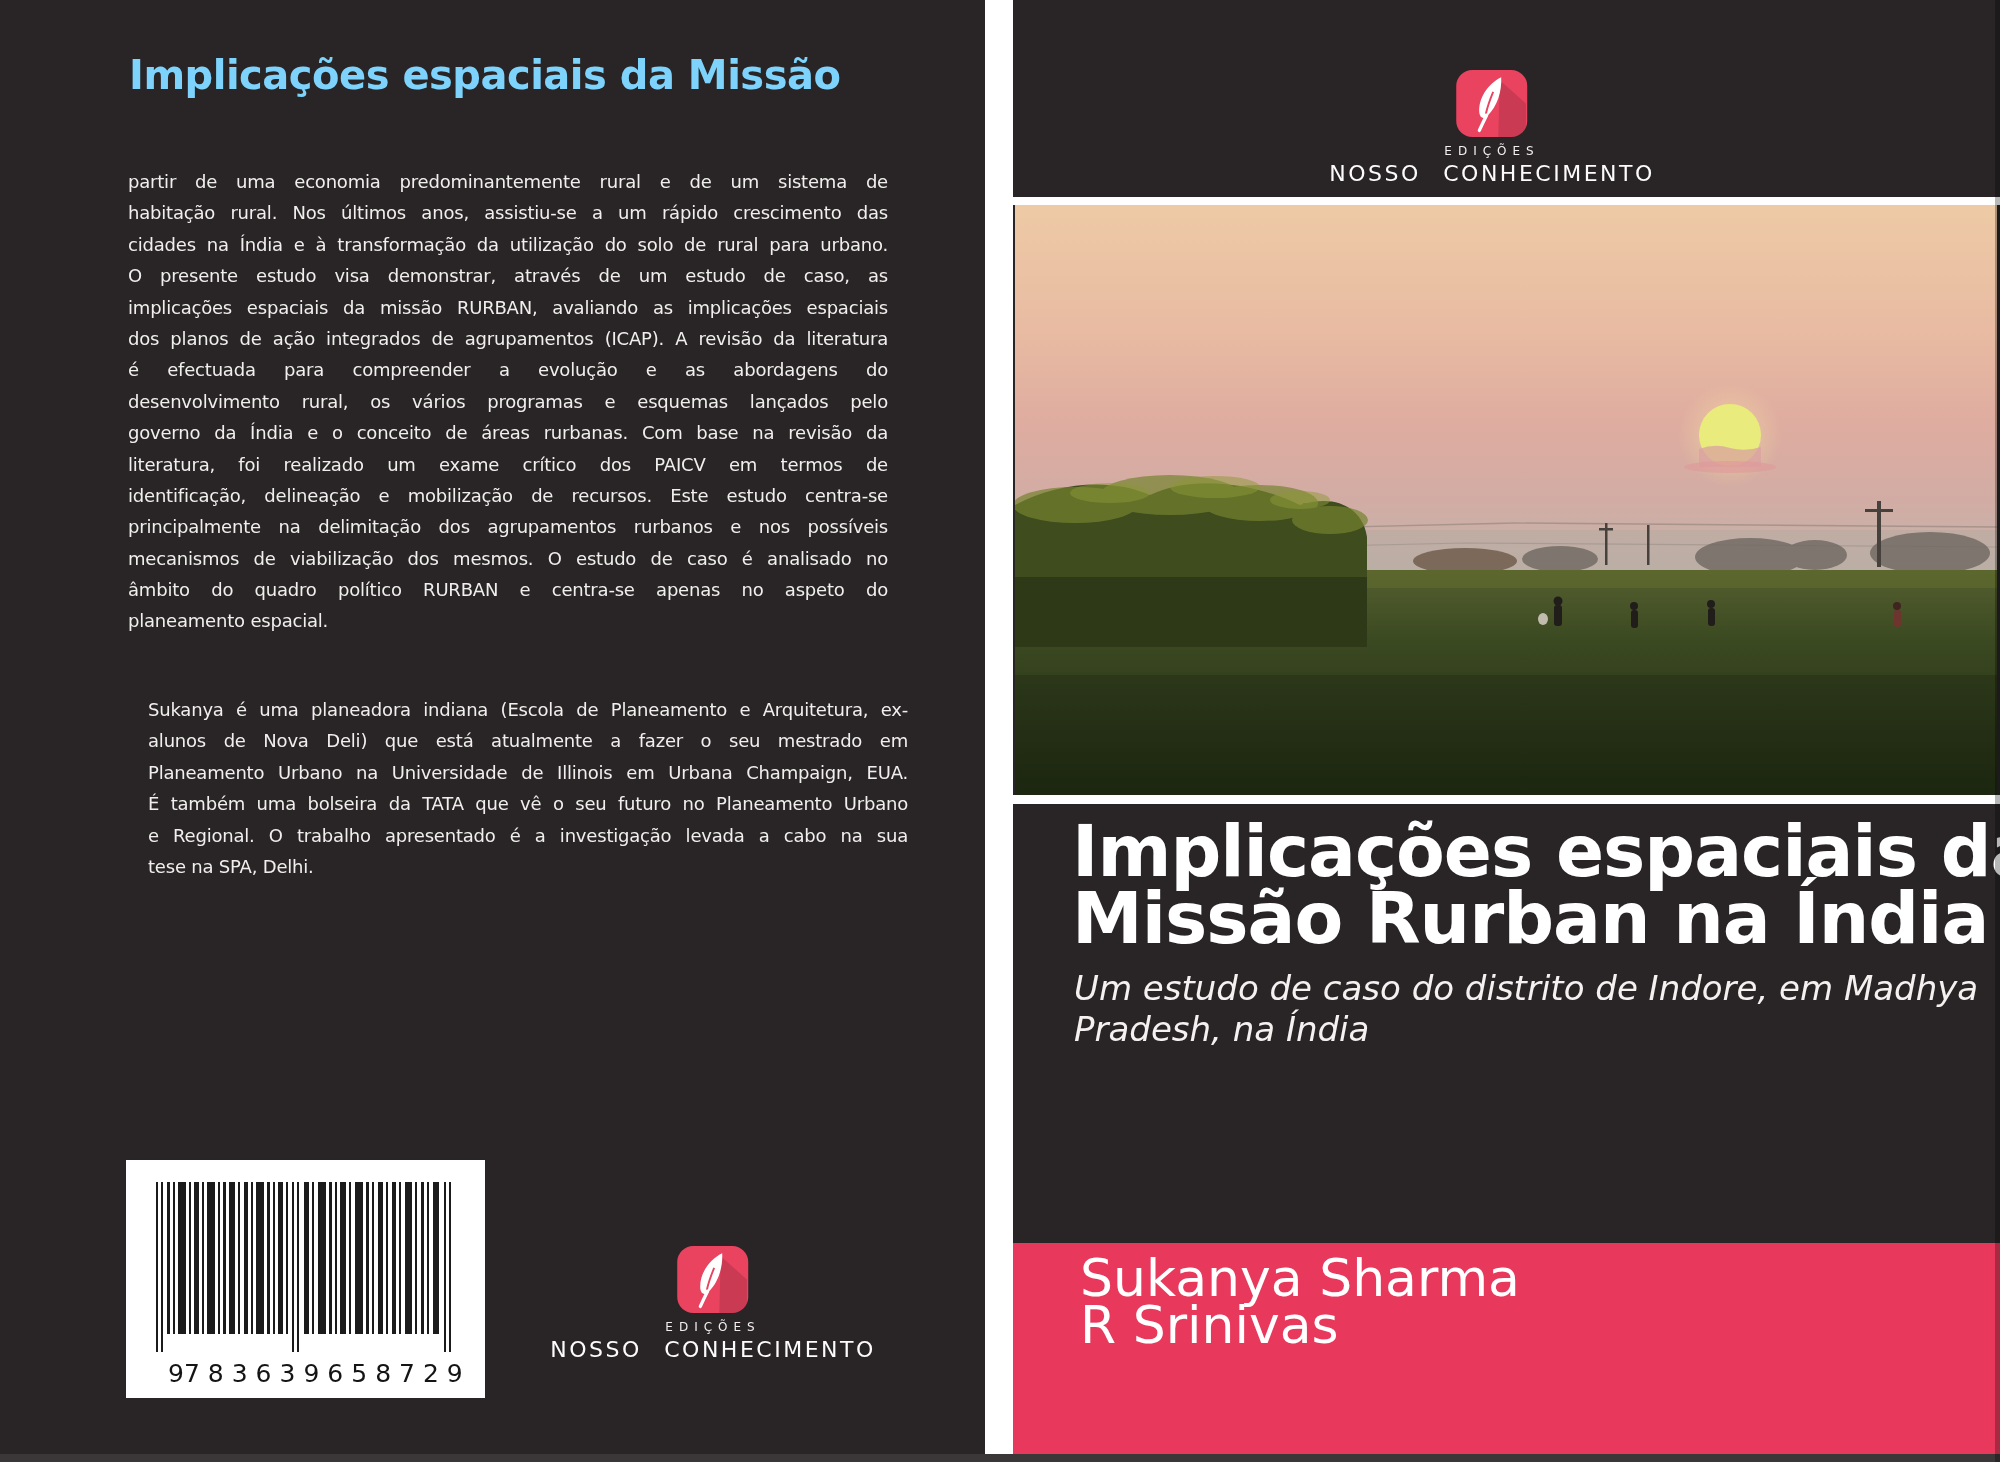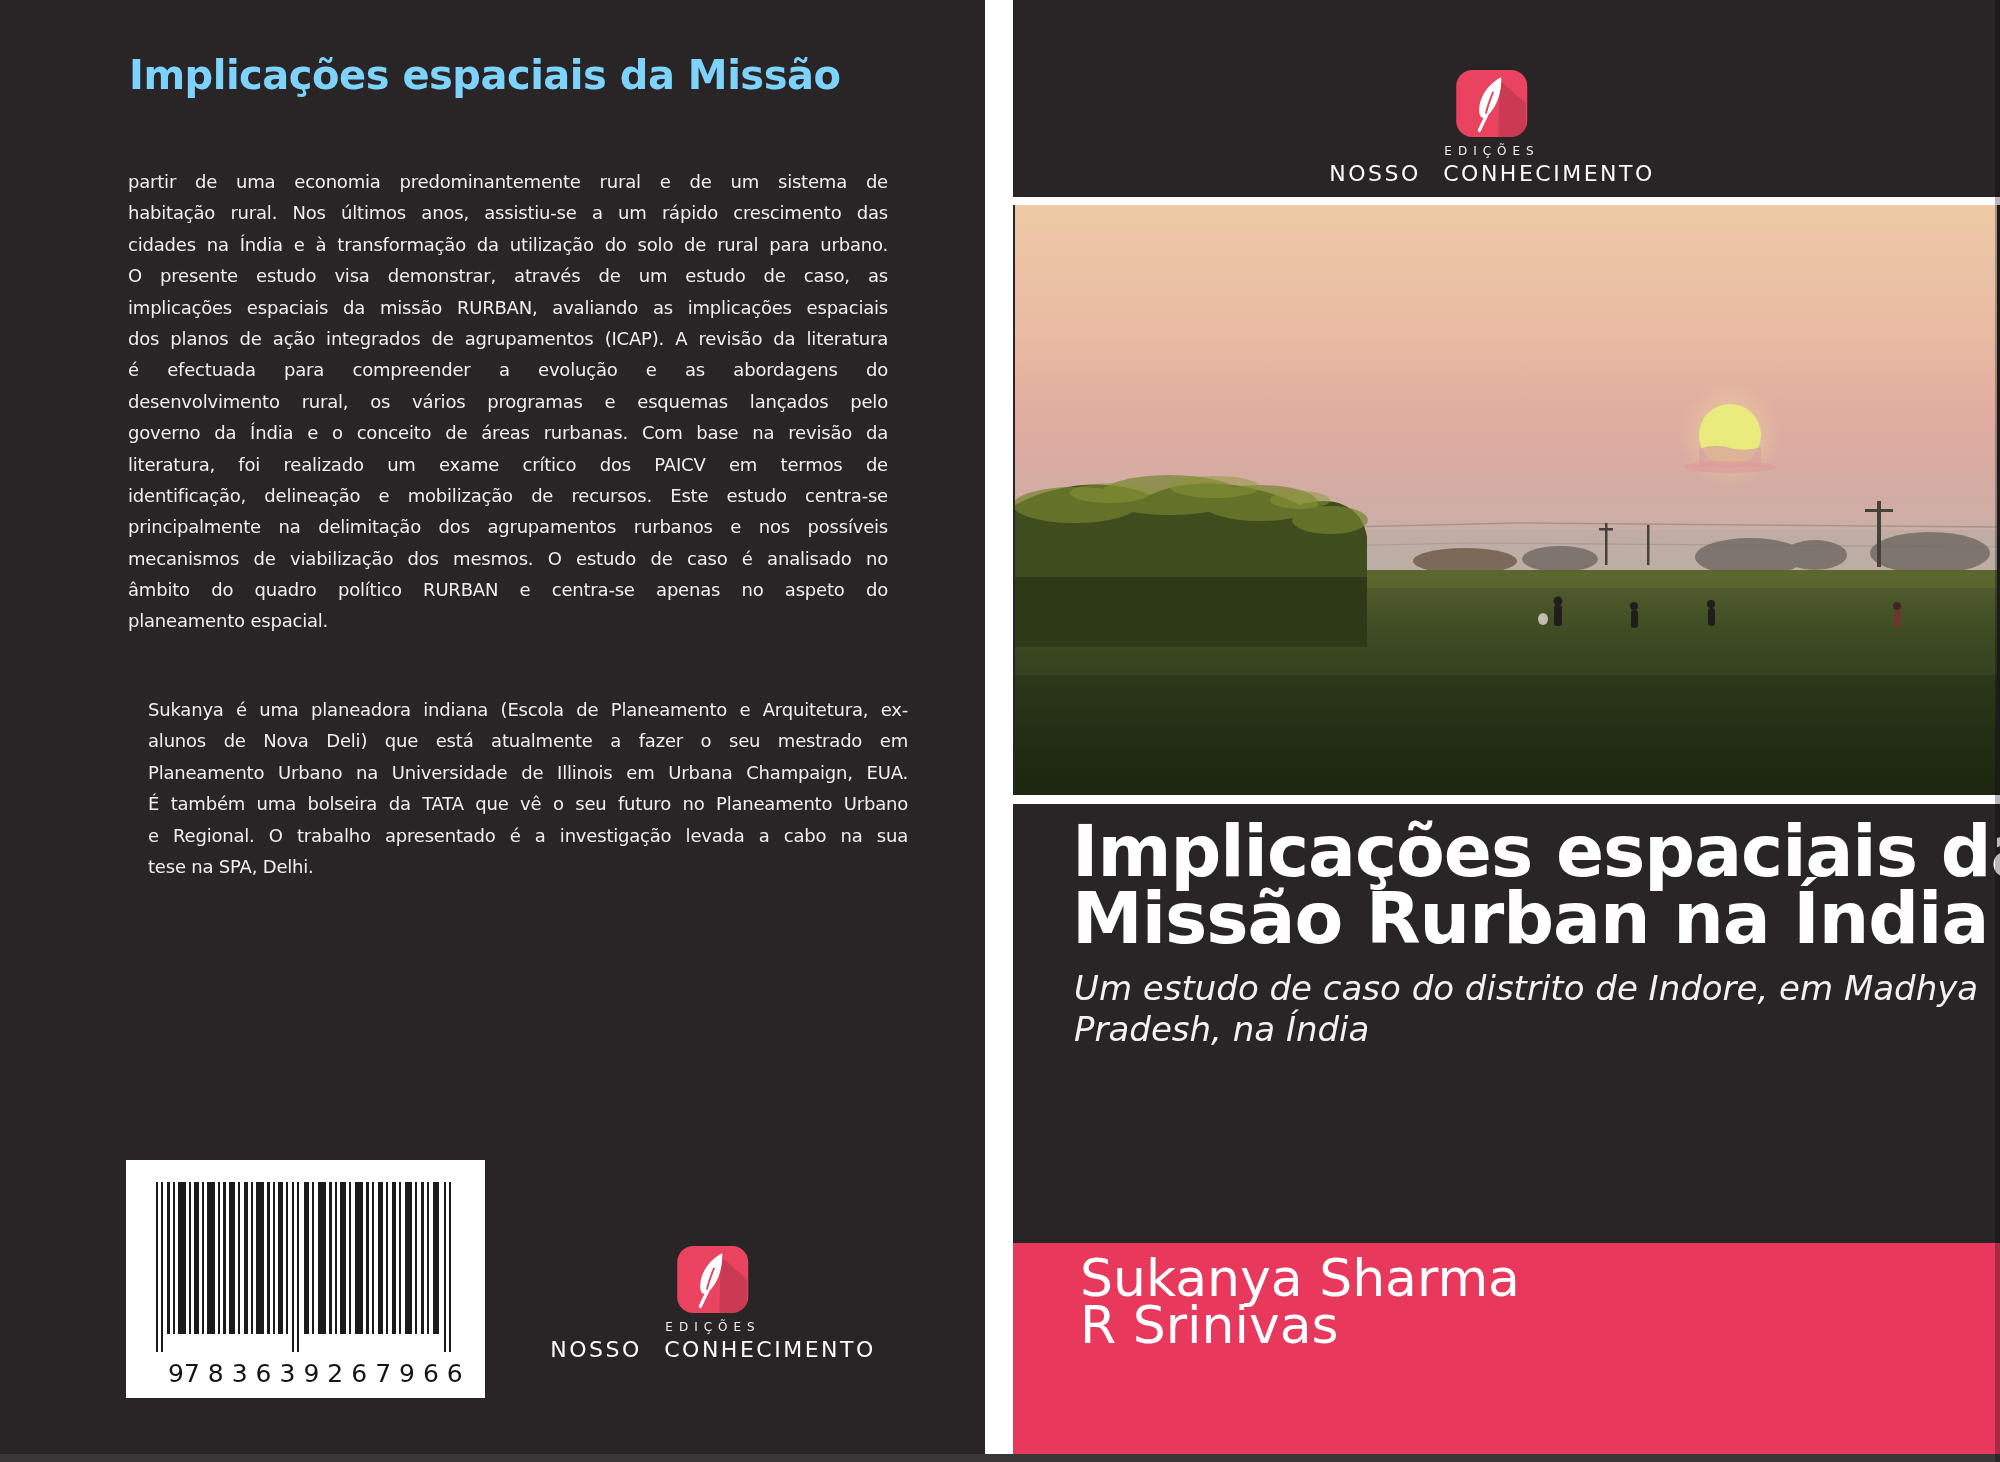--- a/index.html
+++ b/index.html
@@ -145,21 +145,21 @@
           <rect x="279" y="22" width="7" height="152"></rect>
             <rect x="289" y="22" width="2" height="152"></rect>
           <rect x="295" y="22" width="3" height="152"></rect>
             <rect x="301" y="22" width="2" height="152"></rect>
           <rect x="307" y="22" width="6" height="152"></rect>
         </g>
       </svg>
       <div class="bc-digits">
         <span>9</span>
         <span class="grp">783639</span>
-        <span class="grp">267966</span>
+        <span class="grp">658729</span>
       </div>
     </div>
 
     <div class="publisher publisher-back">
       <div class="logo-square">
         <svg width="71" height="67" viewBox="0 0 94 92">
           <polygon points="58,14 94,46 94,92 56,92" fill="rgba(0,0,0,0.13)"></polygon>
           <path d="M60 10 C42 19 28 39 30 59 C31 66 36 68 41 63 C55 50 61 29 60 10 Z" fill="#ffffff"></path>
           <path d="M49 30 C44 42 41 51 39 60" stroke="#e94360" stroke-width="2.6" fill="none"></path>
           <path d="M40 62 C36 70 33 76 30 83" stroke="#ffffff" stroke-width="4.5" fill="none" stroke-linecap="round"></path>

